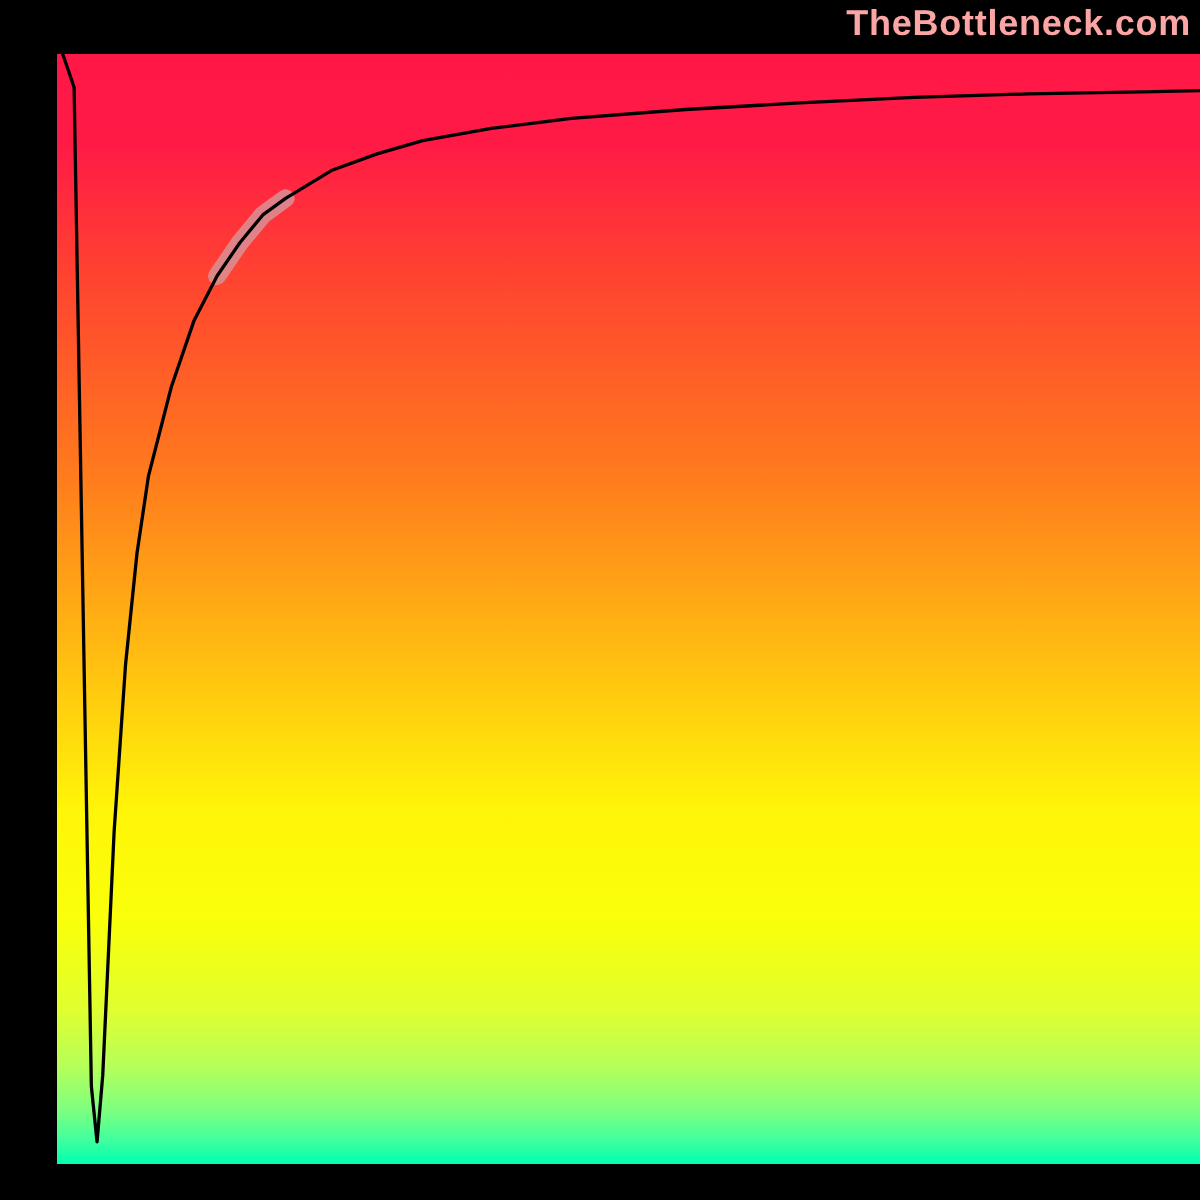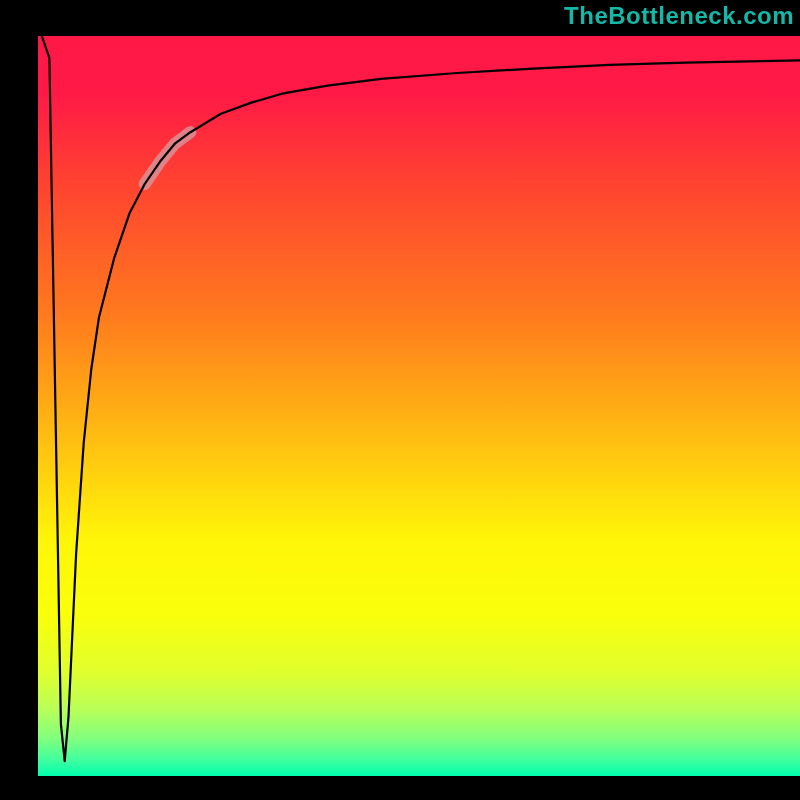--- a/index.html
+++ b/index.html
@@ -14,21 +14,21 @@
   .stage {
     position: relative;
     width: 800px;
     height: 800px;
     background: #000;
   }
   .watermark {
     position: absolute;
     top: 2px;
     right: 6px;
-    color: #14b8a6;
+    color: #fca5a5;
     font-size: 24px;
     font-weight: 600;
     letter-spacing: 0.5px;
     user-select: none;
   }
   .plot {
     position: absolute;
     left: 38px;
     top: 36px;
     width: 762px;

